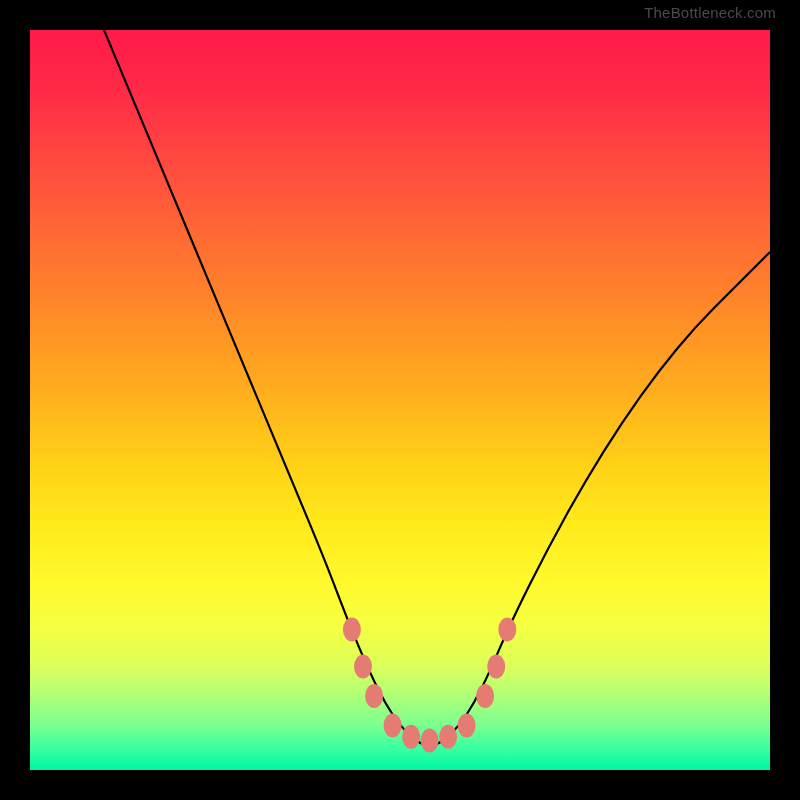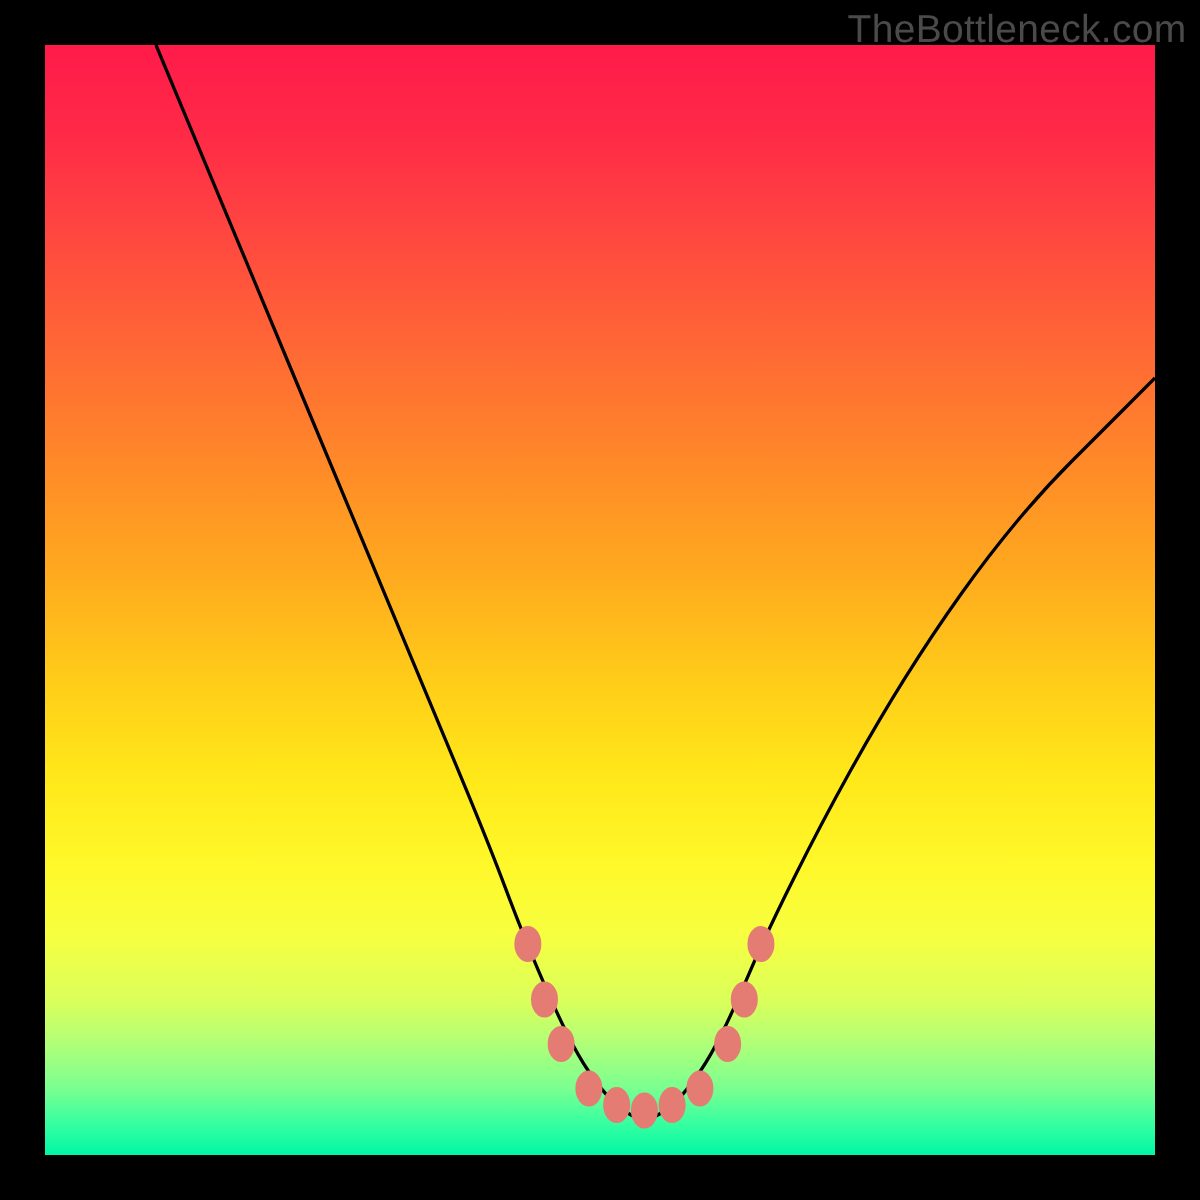--- a/index.html
+++ b/index.html
@@ -38,23 +38,23 @@
       #dbff5a 86%,
       #b0ff78 90%,
       #7aff90 94%,
       #3affa0 97%,
       #00f7a5 100%
     );
   }
   .watermark {
     position: absolute;
     top: 4px;
-    right: 9px;
+    right: 24px;
     color: #4a4a4a;
-    font-size: 26px;
+    font-size: 15px;
     letter-spacing: 0.2px;
     font-weight: 400;
     user-select: none;
   }
   svg.curve {
     position: absolute;
     left: 0; top: 0;
     width: 740px; height: 740px;
     pointer-events: none;
   }

